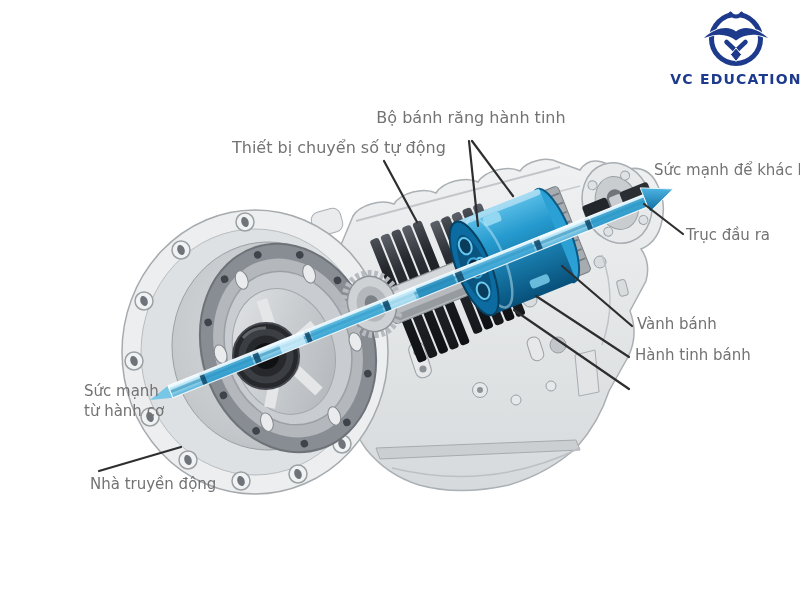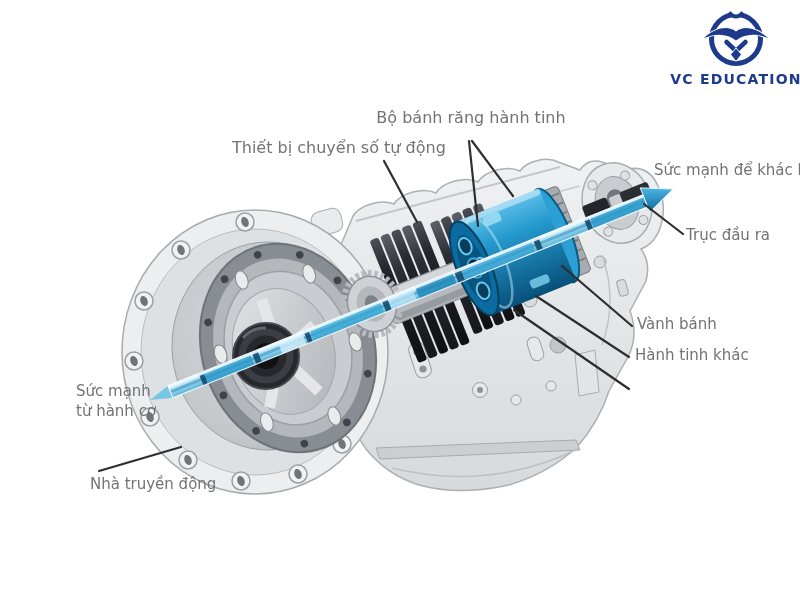--- a/index.html
+++ b/index.html
@@ -305,24 +305,24 @@
   <div class="callout big" style="left:375px;top:108px;width:192px;text-align:center;">Bộ bánh răng hành tinh</div>
 
   <div class="callout big" style="left:232px;top:138px;width:218px;text-align:left;">Thiết bị chuyển số tự động</div>
 
   <div class="callout" style="left:654px;top:161px;">Sức mạnh để khác biệt</div>
 
   <div class="callout" style="left:686px;top:226px;">Trục đầu ra</div>
 
   <div class="callout" style="left:637px;top:315px;">Vành bánh</div>
 
-  <div class="callout" style="left:635px;top:346px;">Hành tinh khác</div>
-
-
-  <div class="callout" style="left:76px;top:382px;">
+  <div class="callout" style="left:635px;top:346px;">Hành tinh bánh</div>
+
+
+  <div class="callout" style="left:84px;top:382px;">
     <span class="ln">Sức mạnh</span>
     <span class="ln">từ hành cơ</span>
   </div>
 
   <div class="callout" style="left:90px;top:475px;text-align:right;">Nhà truyền động</div>
 
   <div class="logo">
     <svg class="logo-icon" width="66" height="62" viewBox="-33 -31 66 62">
       <circle r="24.5" fill="none" stroke="#1d3a8c" stroke-width="5"></circle>
       <circle cx="0" cy="-24.5" r="4.5" fill="#ffffff"></circle>

